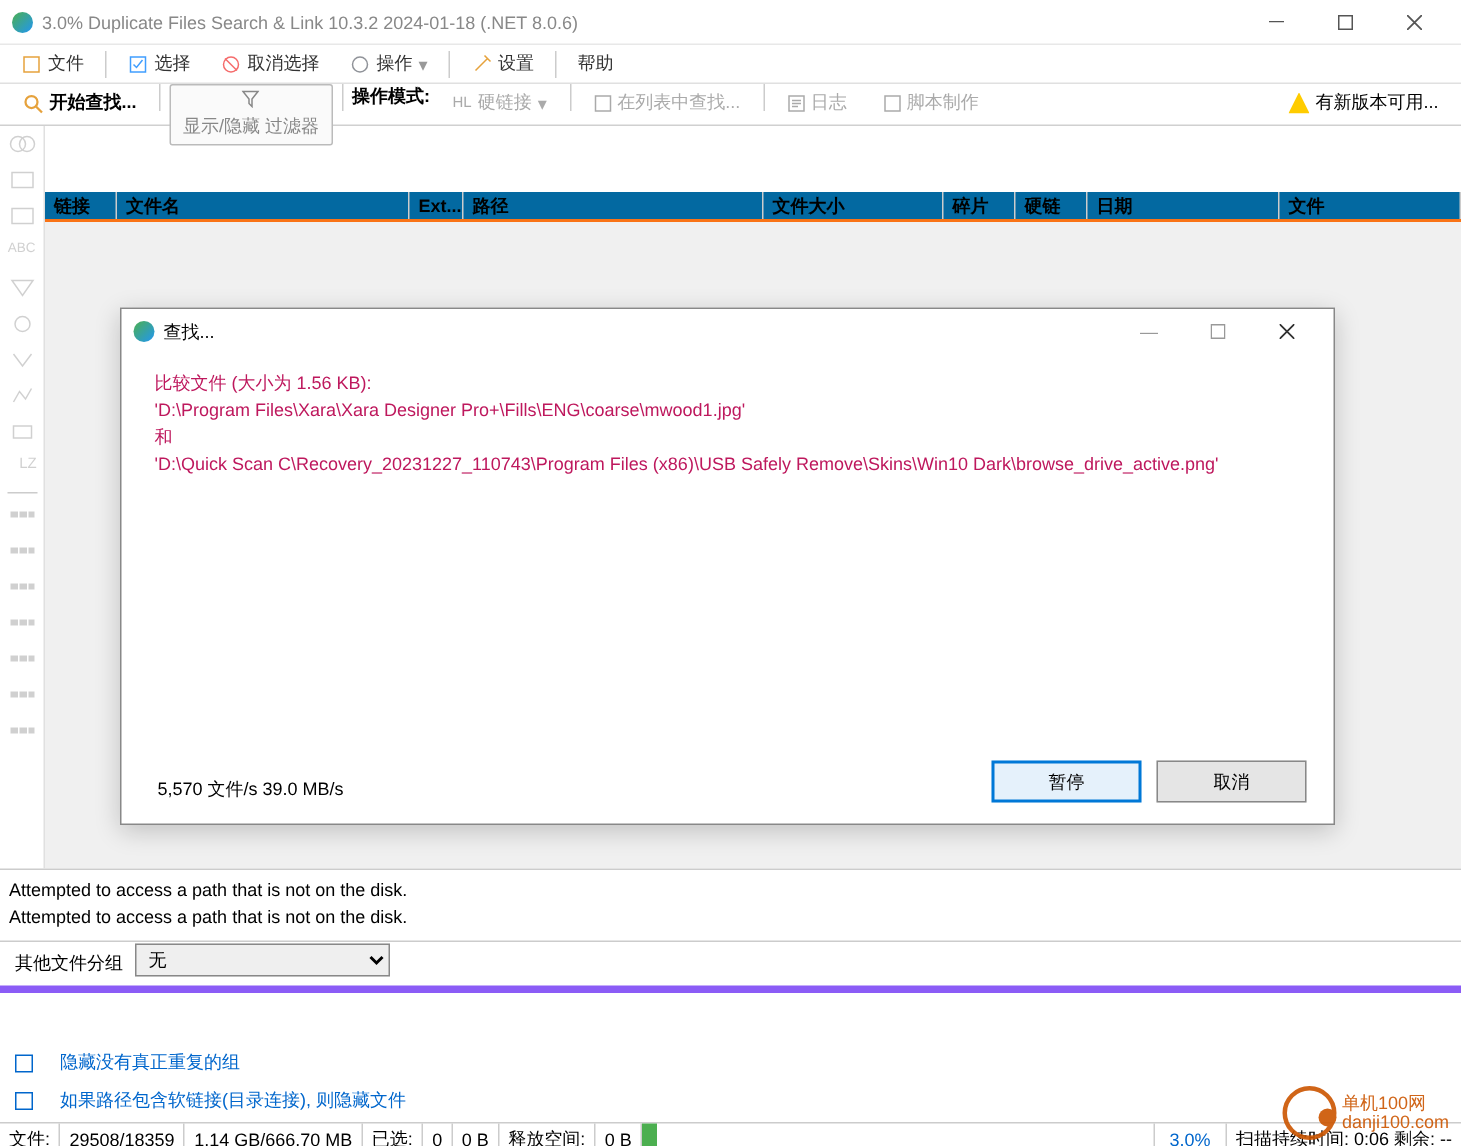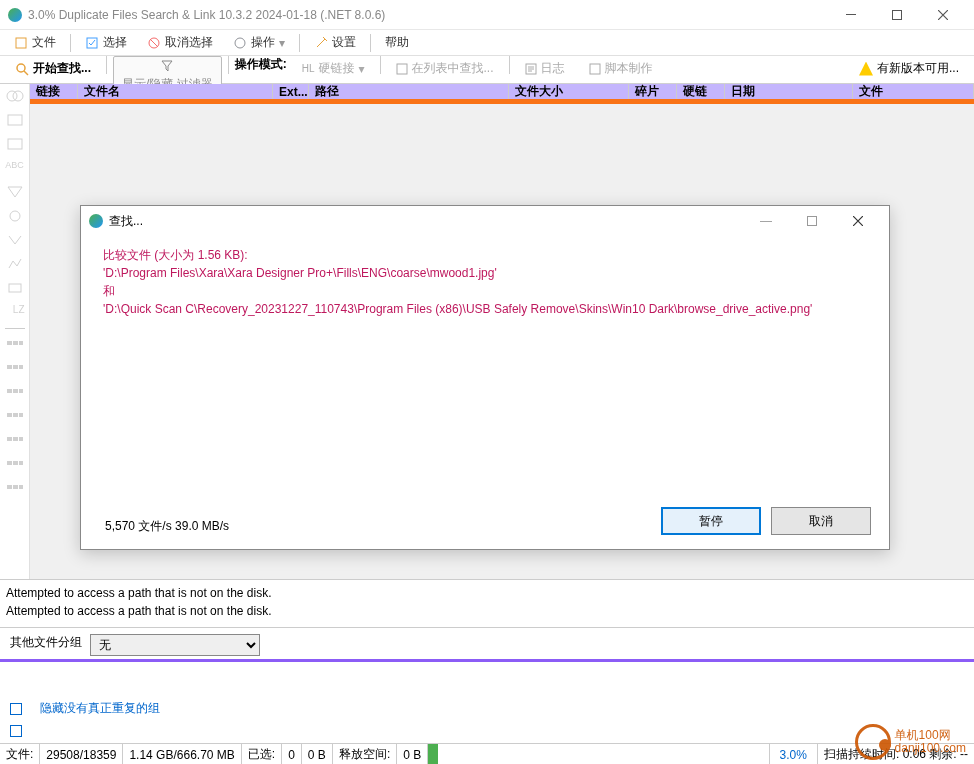--- a/index.html
+++ b/index.html
@@ -21,41 +21,41 @@
 .toolbar2 .btn.grayed { color: #aaa; }
 .toolbar2 .sep { width: 1px; height: 18px; background: #ccc; }
 .toolbar2 .spacer { flex: 1; }
 .toolbar2 .warn-icon { width: 14px; height: 14px; background: #ffcc00; clip-path: polygon(50% 0, 100% 100%, 0 100%); position: relative; }
 
 .content { display: flex; height: 495px; }
 .sidebar { width: 30px; background: #fff; border-right: 1px solid #e0e0e0; display: flex; flex-direction: column; align-items: center; padding-top: 4px; gap: 8px; }
 .sidebar .sb-icon { width: 20px; height: 16px; opacity: 0.45; }
 
 .main { flex: 1; display: flex; flex-direction: column; }
-.table-header { display: flex; height: 20px; border-bottom: 5px solid #f97316; background: #c4b5fd; }
+.table-header { display: flex; height: 20px; border-bottom: 2px solid #f97316; background: #0369a1; margin-top: 44px; }
 .table-header .th { border-right: 1px solid #ccc; padding: 2px 6px; font-weight: bold; display: flex; align-items: center; }
 
 .body-area { flex: 1; background: #f0f0f0; position: relative; }
 
 .dialog { position: absolute; left: 80px; top: 205px; width: 810px; height: 345px; background: #fff; border: 1px solid #888; box-shadow: 0 4px 16px rgba(0,0,0,0.2); display: flex; flex-direction: column; }
 .dialog .dlg-title { height: 30px; display: flex; align-items: center; padding: 0 8px; }
 .dialog .dlg-title .dlg-icon { width: 14px; height: 14px; border-radius: 50%; background: linear-gradient(135deg,#4caf50,#2196f3); margin-right: 6px; }
 .dialog .dlg-title .dlg-text { flex: 1; }
 .dialog .dlg-title .dlg-btn { width: 46px; height: 30px; display: flex; align-items: center; justify-content: center; }
 .dialog .dlg-title .dlg-btn.min,.dialog .dlg-title .dlg-btn.max { color: #999; }
 .dialog .dlg-body { flex: 1; padding: 10px 22px; line-height: 1.5; color: #be185d; }
 .dialog .dlg-body p { white-space: nowrap; }
 .dialog .dlg-footer { display: flex; align-items: flex-end; padding: 8px 18px 14px; gap: 10px; }
 .dialog .dlg-footer .stats { flex: 1; padding-left: 6px; }
 .dialog .dlg-footer .dbtn { width: 100px; height: 28px; border: 1px solid #888; background: #e5e5e5; display: flex; align-items: center; justify-content: center; }
 .dialog .dlg-footer .dbtn.primary { border: 2px solid #0078d7; background: #e5f1fb; }
 
 .log-area { height: 49px; border-top: 1px solid #ccc; border-bottom: 1px solid #ccc; padding: 4px 6px; overflow-y: scroll; position: relative; line-height: 1.5; background: #fff; }
 
-.groups { padding: 6px 10px; display: flex; align-items: flex-start; gap: 8px; border-bottom: 3px solid #8b5cf6; height: 34px; }
+.groups { padding: 6px 10px; display: flex; align-items: flex-end; gap: 8px; border-bottom: 5px solid #8b5cf6; height: 34px; }
 .groups select { width: 170px; height: 22px; border: 1px solid #888; padding: 0 4px; }
 
 .spacer-area { height: 30px; }
 
 .checks { padding: 4px 10px 2px; }
 .checks .chk { display: flex; align-items: center; gap: 18px; padding: 4px 0; color: #0066cc; }
 .checks .chk .box { width: 12px; height: 12px; border: 1px solid #0066cc; }
 
 .statusbar { height: 22px; border-top: 1px solid #ccc; display: flex; align-items: center; background: #fff; position: relative; }
 .statusbar .cell { border-right: 1px solid #ccc; padding: 0 6px; height: 100%; display: flex; align-items: center; }
@@ -354,20 +354,21 @@
 
 <div class="spacer-area"></div>
 
 <div class="checks">
   <div class="chk">
       <span class="box"></span>
       <span>隐藏没有真正重复的组</span>
     </div>
   <div class="chk">
       <span class="box"></span>
+      <span>如果路径包含软链接(目录连接), 则隐藏文件</span>
     </div>
 </div>
 
 <div class="statusbar">
   <div class="cell">文件:</div>
   <div class="cell">29508/18359</div>
   <div class="cell">1.14 GB/666.70 MB</div>
   <div class="cell">已选:</div>
   <div class="cell">0</div>
   <div class="cell">0 B</div>

